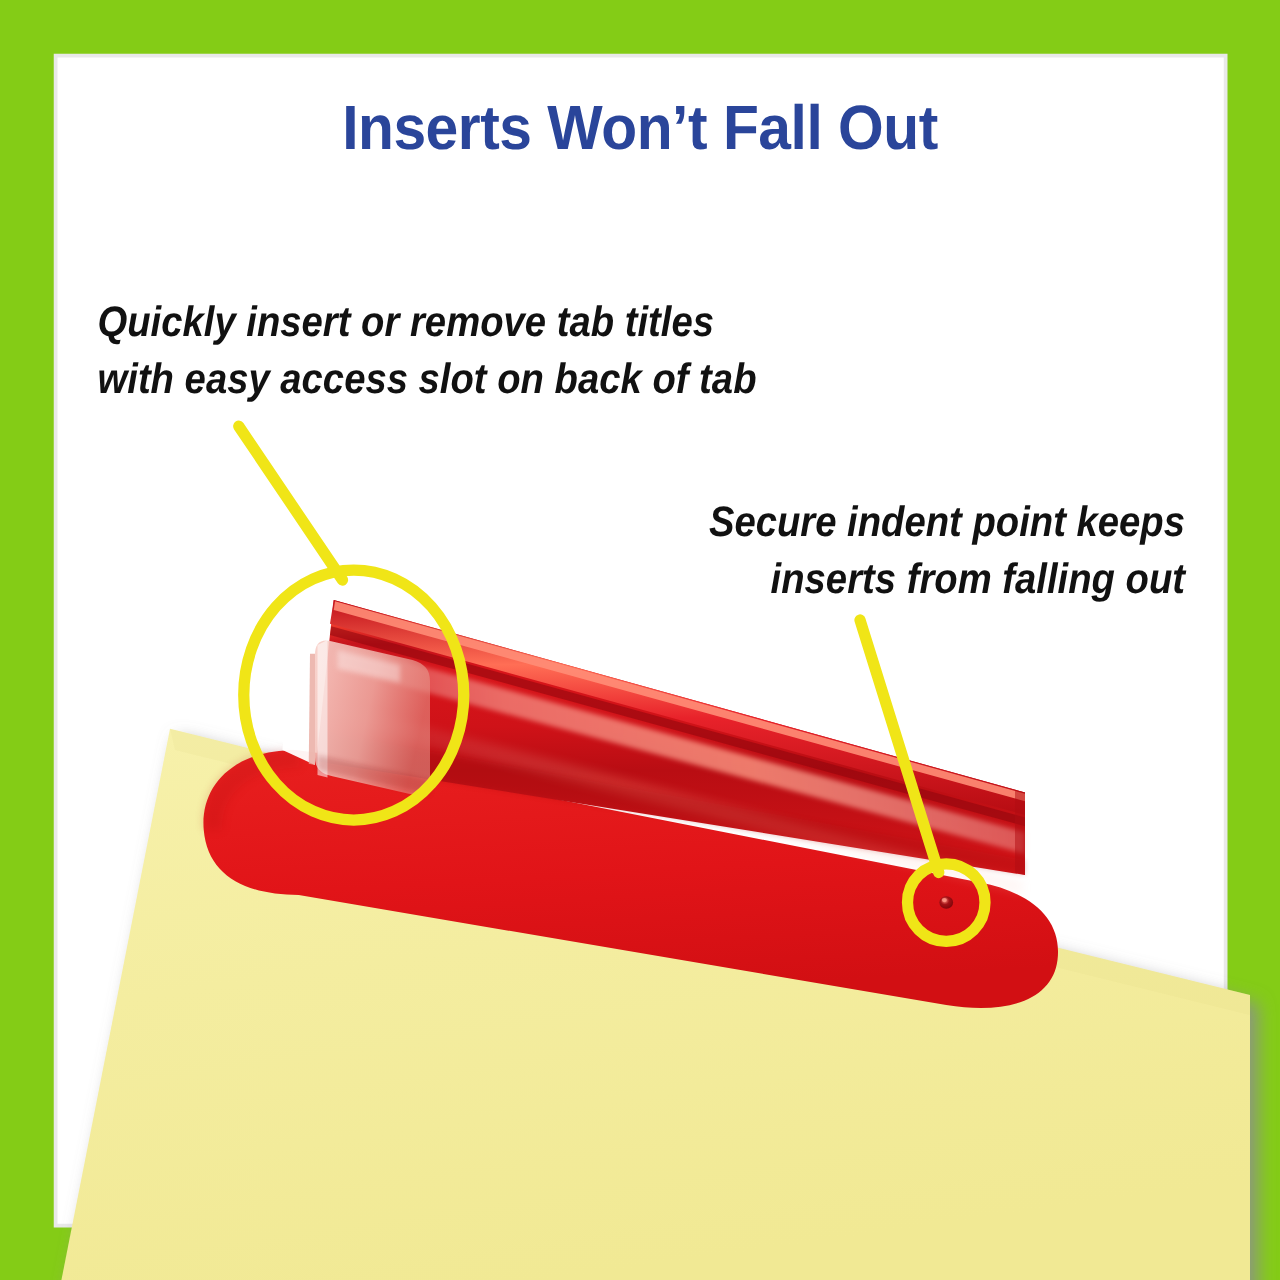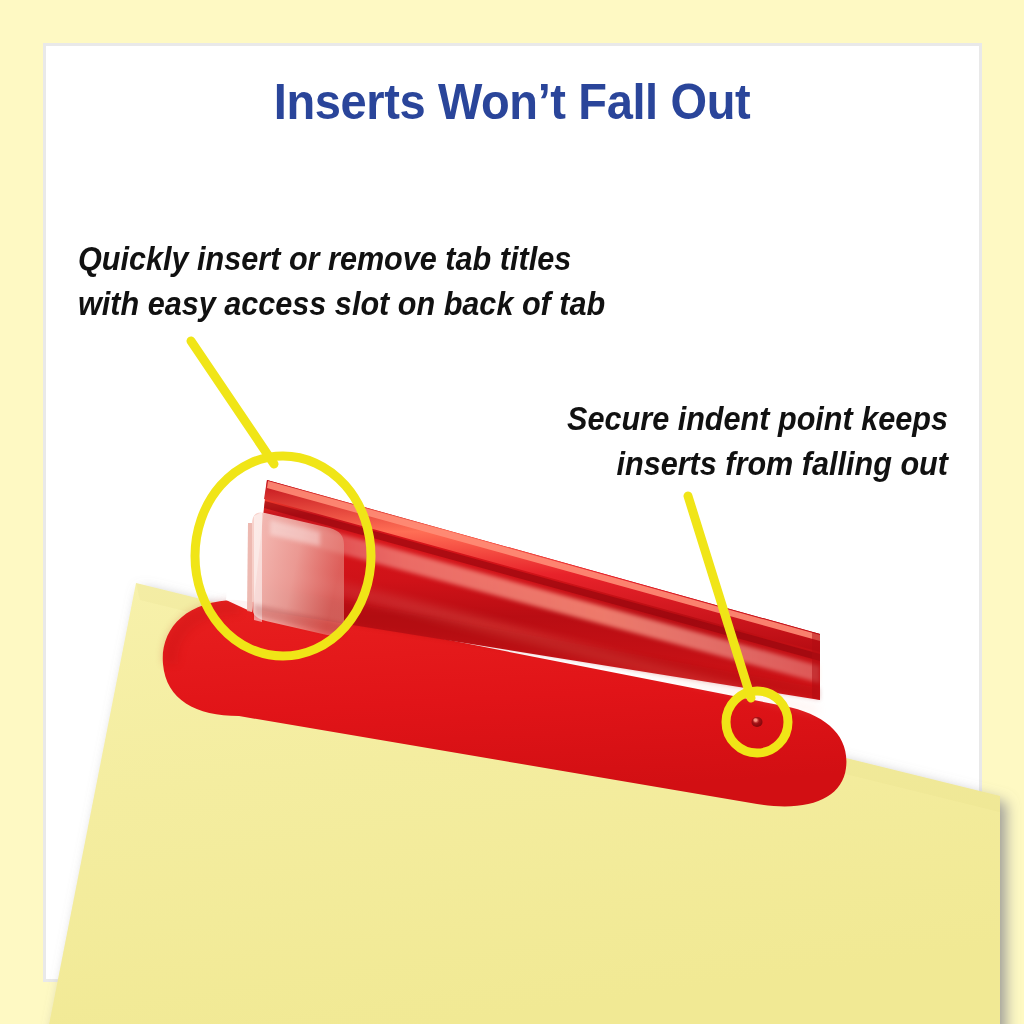--- a/index.html
+++ b/index.html
@@ -10,21 +10,21 @@
   body {
     width: 1024px;
     height: 1024px;
     font-family: "Liberation Sans", sans-serif;
     overflow: hidden;
   }
   #infographic {
     position: relative;
     width: 1024px;
     height: 1024px;
-    background: #fef9c3;
+    background: #84cc16;
   }
   .canvas-svg {
     position: absolute;
     left: 0;
     top: 0;
     width: 1024px;
     height: 1024px;
   }
   
   .headline {

